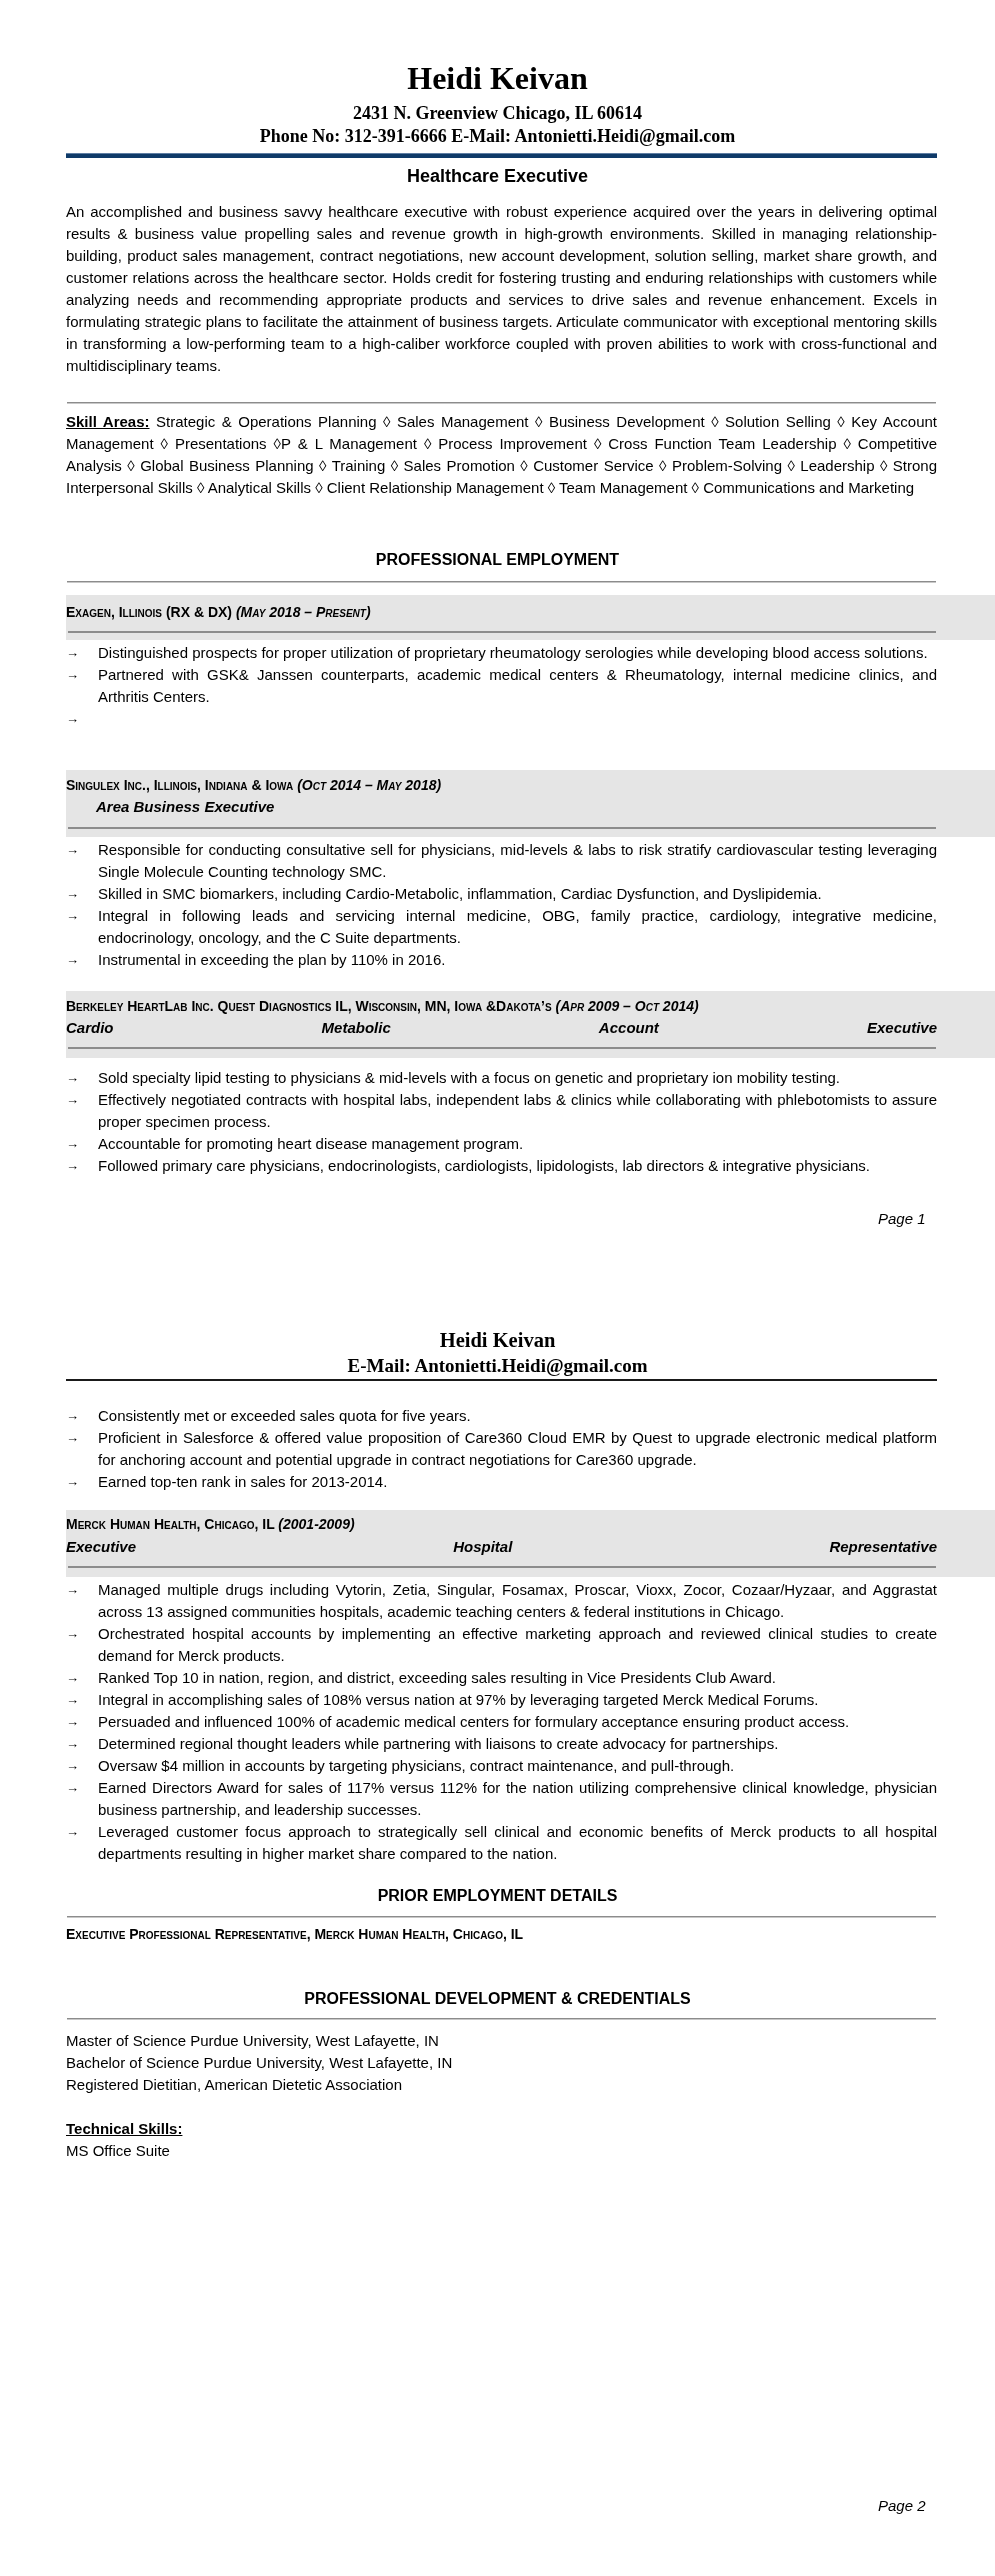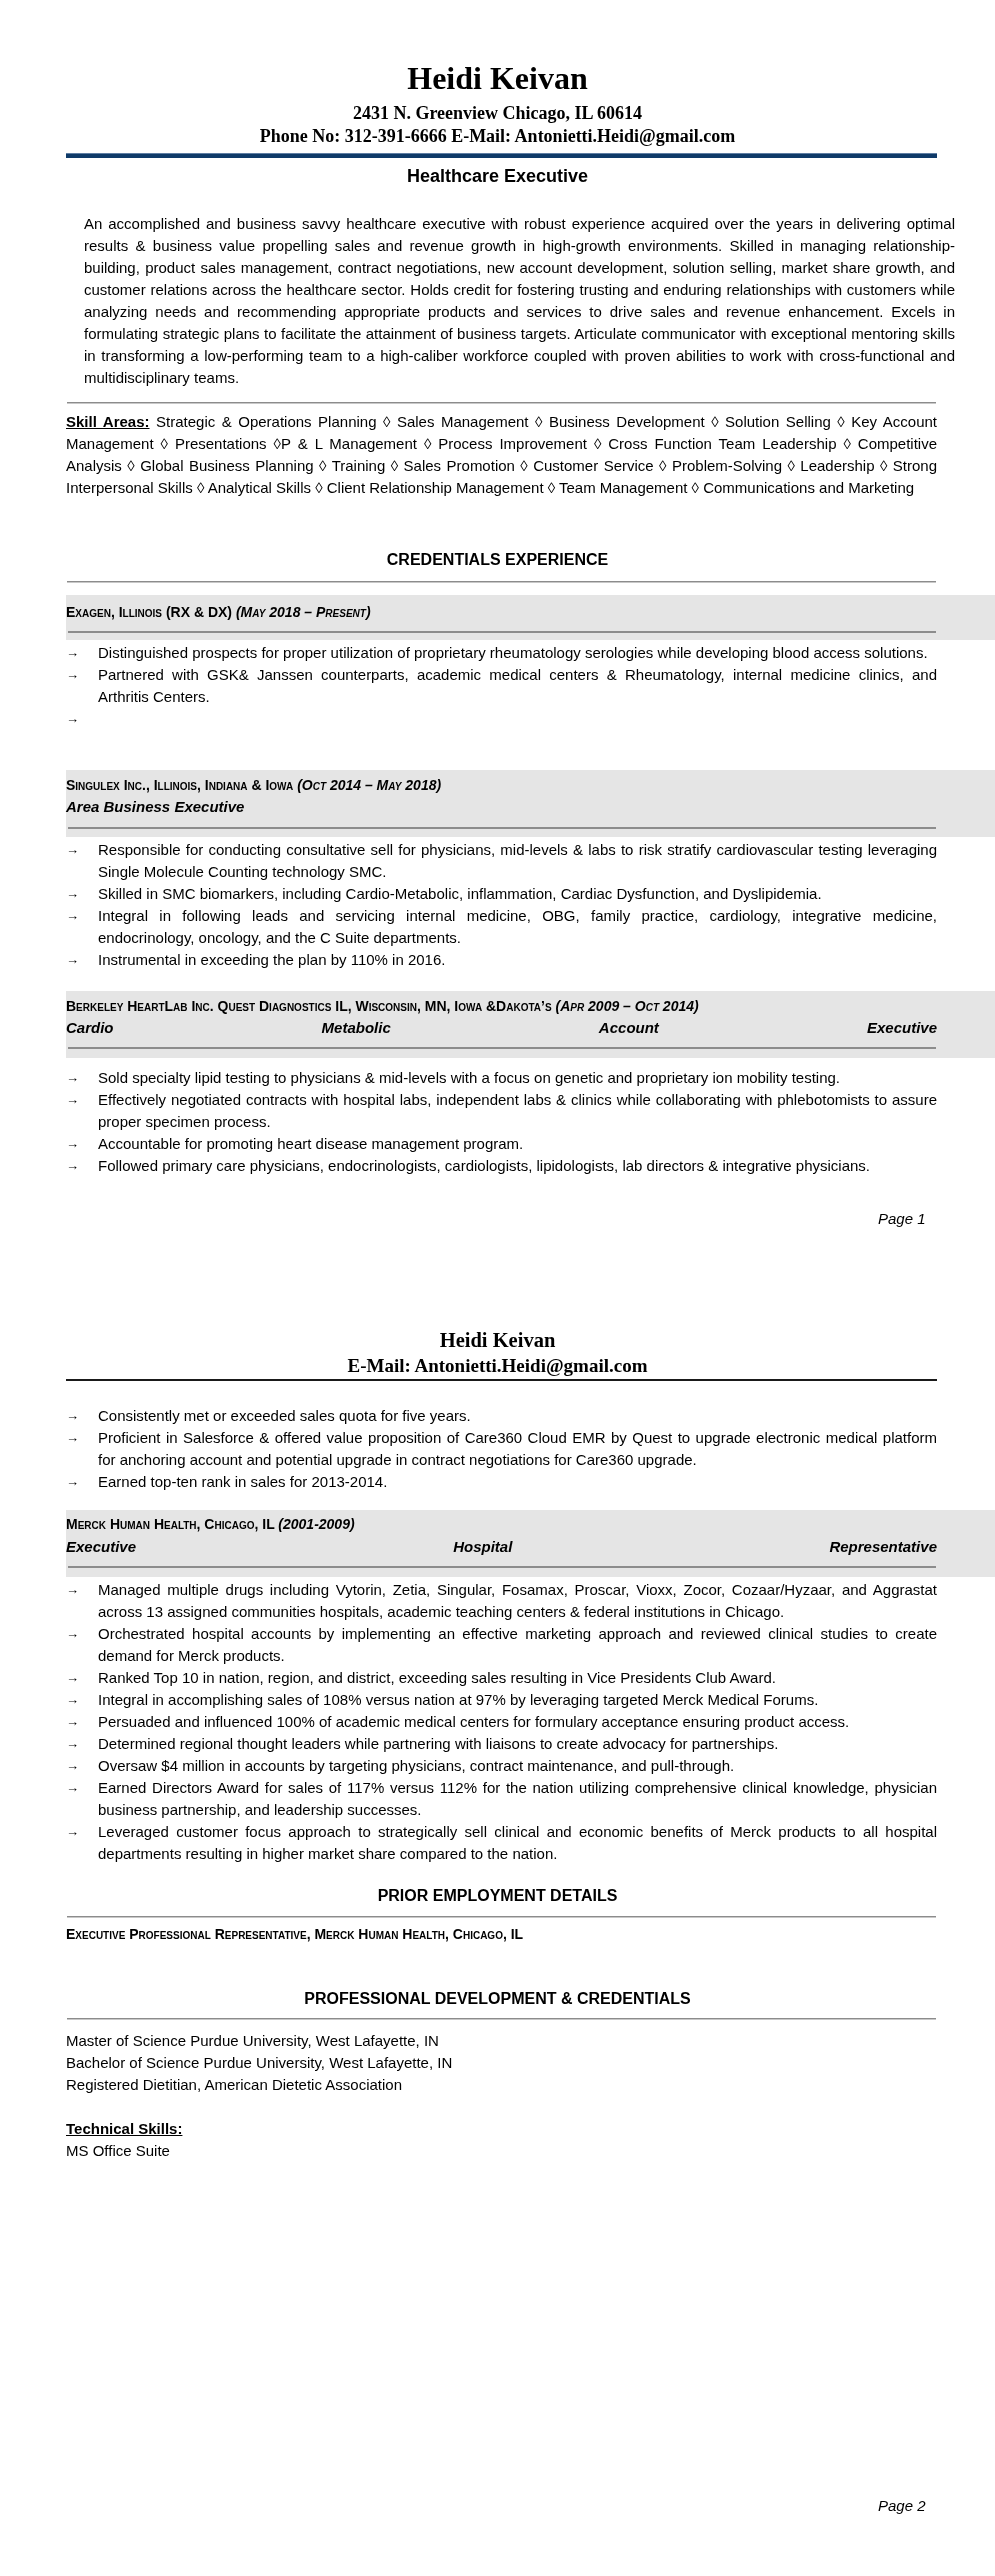--- a/index.html
+++ b/index.html
@@ -10,21 +10,21 @@
   .center { text-align: center; }
 
   
   #name { left: 0; width: 995px; top: 60px; font-size: 32px; font-weight: bold; line-height: 36px; }
   #address { left: 0; width: 995px; top: 103px; font-size: 18px; font-weight: bold; line-height: 21px; }
   #contact { left: 0; width: 995px; top: 126px; font-size: 18px; font-weight: bold; line-height: 21px; }
   #blue-rule { left: 66px; width: 871px; top: 153px; height: 4.7px; background: #0f3a68; border-top: 0.6px solid #5f7ea3; }
   #headline { left: 0; width: 995px; top: 166px; font-size: 18px; font-weight: bold; line-height: 21px; }
 
   .justify { text-align: justify; text-align-last: left; }
-  #summary { left: 84px; width: 871px; top: 201px; font-size: 15px; line-height: 22px; margin-top: 12px; }
+  #summary { left: 66px; width: 871px; top: 201px; font-size: 15px; line-height: 22px; }
 
   .thin-rule { height: 1.8px; background: #8c8c8c; border-bottom: 0.6px solid #c8c8c8; }
   #skills-rule { left: 67px; width: 869px; top: 402px; }
   #skills { left: 66px; width: 871px; top: 411px; font-size: 15px; line-height: 22px; }
   #skills .lbl { font-weight: bold; text-decoration: underline; }
 
   .section-title { left: 0; width: 995px; font-size: 16px; font-weight: bold; line-height: 19px; text-align: center; }
   #sec-exp { top: 550px; }
   #sec-exp-rule { left: 67px; width: 869px; top: 581px; }
 
@@ -55,36 +55,36 @@
 <div class="abs center serif" id="address">2431 N. Greenview Chicago, IL 60614</div>
 <div class="abs center serif" id="contact">Phone No: 312-391-6666 E-Mail: Antonietti.Heidi@gmail.com</div>
 <div class="abs" id="blue-rule"></div>
 <div class="abs center" id="headline">Healthcare Executive</div>
 
 <div class="abs justify" id="summary">An accomplished and business savvy healthcare executive with robust experience acquired over the years in delivering optimal results &amp; business value propelling sales and revenue growth in high-growth environments. Skilled in managing relationship-building, product sales management, contract negotiations, new account development, solution selling, market share growth, and customer relations across the healthcare sector. Holds credit for fostering trusting and enduring relationships with customers while analyzing needs and recommending appropriate products and services to drive sales and revenue enhancement. Excels in formulating strategic plans to facilitate the attainment of business targets. Articulate communicator with exceptional mentoring skills in transforming a low-performing team to a high-caliber workforce coupled with proven abilities to work with cross-functional and multidisciplinary teams.</div>
 
 <div class="abs thin-rule" id="skills-rule"></div>
 <div class="abs justify" id="skills"><span class="lbl">Skill Areas:</span> <span>Strategic &amp; Operations Planning ◊ Sales Management ◊ Business Development ◊ Solution Selling ◊ Key Account Management ◊ Presentations ◊P &amp; L Management ◊ Process Improvement ◊ Cross Function Team Leadership ◊ Competitive Analysis ◊ Global Business Planning ◊ Training ◊ Sales Promotion ◊ Customer Service ◊ Problem-Solving ◊ Leadership ◊ Strong Interpersonal Skills ◊ Analytical Skills ◊ Client Relationship Management ◊ Team Management ◊ Communications and Marketing</span></div>
 
-<div class="abs section-title" id="sec-exp">CREDENTIALS EXPERIENCE</div>
+<div class="abs section-title" id="sec-exp">PROFESSIONAL EMPLOYMENT</div>
 <div class="abs thin-rule" id="sec-exp-rule"></div>
 
 <div class="band" style="top:595px;height:45px;">
   <div class="co" style="top:9.4px;"><span>Exagen, Illinois (RX &amp; DX) </span><i>(May 2018 – Present)</i></div>
   <div class="inner-rule" style="top:36px;"></div>
 </div>
 <ul class="bullets" style="top:642px;">
   <li><span class="arrow">→</span><span>Distinguished prospects for proper utilization of proprietary rheumatology serologies while developing blood access solutions.</span></li>
   <li><span class="arrow">→</span><span>Partnered with GSK&amp; Janssen counterparts, academic medical centers &amp; Rheumatology, internal medicine clinics, and Arthritis Centers.</span></li>
   <li><span class="arrow">→</span></li>
 </ul>
 
 <div class="band" style="top:770px;height:67px;">
   <div class="co" style="top:7px;"><span>Singulex Inc., Illinois, Indiana &amp; Iowa </span><i>(Oct 2014 – May 2018)</i></div>
-  <div class="role" style="top:28px;">
+  <div class="role" style="top:28px;padding-left:30px;">
       <span>Area Business Executive</span>
     </div>
   <div class="inner-rule" style="top:57px;"></div>
 </div>
 <ul class="bullets" style="top:839px;">
   <li><span class="arrow">→</span><span>Responsible for conducting consultative sell for physicians, mid-levels &amp; labs to risk stratify cardiovascular testing leveraging Single Molecule Counting technology SMC.</span></li>
   <li><span class="arrow">→</span><span>Skilled in SMC biomarkers, including Cardio-Metabolic, inflammation, Cardiac Dysfunction, and Dyslipidemia.</span></li>
   <li><span class="arrow">→</span><span>Integral in following leads and servicing internal medicine, OBG, family practice, cardiology, integrative medicine, endocrinology, oncology, and the C Suite departments.</span></li>
   <li><span class="arrow">→</span><span>Instrumental in exceeding the plan by 110% in 2016.</span></li>
 </ul>

